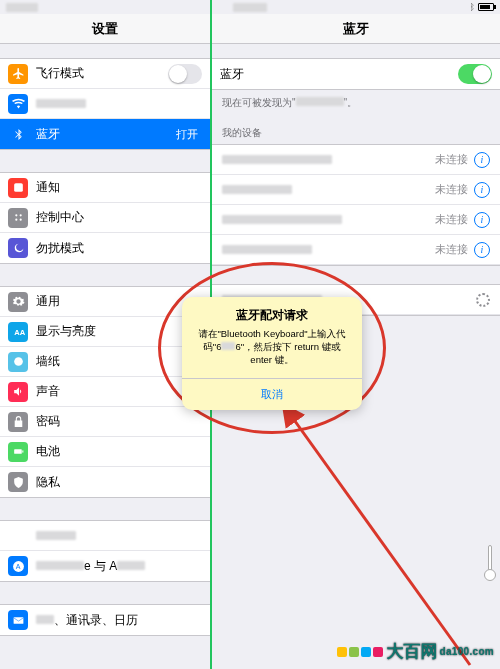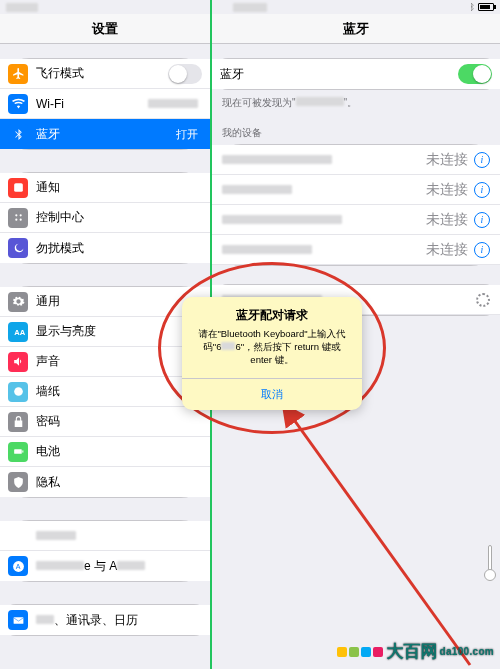--- a/index.html
+++ b/index.html
@@ -2,40 +2,40 @@
 <html><head>
 <meta charset="utf-8">
 <style>
   * { box-sizing: border-box; margin: 0; padding: 0; font-family: -apple-system, "Helvetica Neue", Arial, sans-serif; }
   body { width: 500px; height: 669px; background: #efeff4; position: relative; overflow: hidden; font-size: 12px; color: #000; }
   .panes { display: flex; width: 100%; height: 100%; }
   .left-pane { width: 212px; border-right: 2px solid #22c55e; display: flex; flex-direction: column; background: #efeff4; }
   .right-pane { flex: 1; display: flex; flex-direction: column; background: #efeff4; }
   .status { height: 14px; display: flex; align-items: center; justify-content: space-between; padding: 0 6px; font-size: 9px; color: #000; }
   .hdr { height: 30px; display: flex; align-items: center; justify-content: center; font-size: 13px; font-weight: 600; border-bottom: 1px solid #c8c7cc; background: #f7f7f8; }
-  .group { margin-top: 22px; background: #fff; border-top: 1px solid #c8c7cc; border-bottom: 1px solid #c8c7cc; border-radius: 29px; }
+  .group { margin-top: 22px; background: #fff; border-top: 1px solid #c8c7cc; border-bottom: 1px solid #c8c7cc; }
   .group:first-of-type { margin-top: 14px; }
   .row { display: flex; align-items: center; height: 30px; padding: 0 8px 0 8px; border-bottom: 1px solid #e5e5ea; position: relative; background: #fff; }
   .row:last-child { border-bottom: none; }
   .row.sel { background: #007aff; color: #fff; }
   .ic { width: 20px; height: 20px; border-radius: 4px; margin-right: 8px; display: flex; align-items: center; justify-content: center; flex-shrink: 0; }
   .ic svg { width: 13px; height: 13px; fill: #fff; }
   .lbl { flex: 1; font-size: 12px; }
   .acc { color: #8e8e93; font-size: 11px; margin-right: 4px; }
   .row.sel .acc { color: #fff; }
   .chev { color: #c7c7cc; }
   .blur { display: inline-block; height: 9px; background: #d9d9db; border-radius: 1px; filter: blur(1px); }
   .switch { width: 34px; height: 20px; border-radius: 10px; background: #e5e5ea; position: relative; }
   .switch.on { background: #4cd964; }
   .switch .knob { width: 18px; height: 18px; border-radius: 50%; background: #fff; position: absolute; top: 1px; left: 1px; box-shadow: 0 1px 2px rgba(0,0,0,.3); }
   .switch.on .knob { left: auto; right: 1px; }
   .sect-lbl { font-size: 10px; color: #6d6d72; padding: 14px 10px 4px; }
   .dev-row { display: flex; align-items: center; height: 30px; padding: 0 10px; border-bottom: 1px solid #e5e5ea; background: #fff; }
   .dev-name { flex: 1; }
-  .dev-status { color: #8e8e93; font-size: 14px; margin-right: 6px; }
+  .dev-status { color: #8e8e93; font-size: 11px; margin-right: 6px; }
   .info-ic { width: 16px; height: 16px; border: 1px solid #007aff; border-radius: 50%; color: #007aff; font-size: 10px; display: flex; align-items: center; justify-content: center; font-style: italic; font-family: Georgia, serif; }
   .spinner { width: 14px; height: 14px; border: 2px dotted #8e8e93; border-radius: 50%; }
   .discovery { font-size: 10px; color: #6d6d72; padding: 6px 10px 2px; }
   .circle { position: absolute; border: 3px solid #d9372b; border-radius: 50%; width: 228px; height: 172px; left: 158px; top: 262px; pointer-events: none; z-index: 3; }
   .arrow-svg { position: absolute; left: 280px; top: 405px; z-index: 2; pointer-events: none; }
   .alert { position: absolute; left: 182px; top: 297px; width: 180px; background: #fef9c3; border-radius: 10px; z-index: 5; overflow: hidden; box-shadow: 0 2px 12px rgba(0,0,0,.25); }
   .alert .at { font-size: 12px; font-weight: 600; text-align: center; padding: 10px 8px 2px; }
   .alert .am { font-size: 9.5px; text-align: center; padding: 2px 10px 12px; color: #000; line-height: 1.35; }
   .alert .ab { border-top: 1px solid #c8c7cc; text-align: center; padding: 8px 0; color: #007aff; font-size: 11px; }
   .watermark { position: absolute; right: 6px; bottom: 6px; display: flex; align-items: center; z-index: 10; color: #0f766e; font-weight: bold; }
@@ -69,21 +69,20 @@
             <span class="switch">
               <span class="knob"></span>
             </span>
           </div>
           <div class="row">
             <span class="ic" style="background: rgb(0, 122, 255);">
               <svg viewBox="0 0 24 24">
                 <path d="M12 21l3-4a5 5 0 0 0-6 0zm-6-8a13 13 0 0 1 12 0l2-2a16 16 0 0 0-16 0zm-4-4a20 20 0 0 1 20 0l2-2a23 23 0 0 0-24 0z"></path>
               </svg>
             </span>
-            <span class="lbl">Wi-Fi</span>
             <span class="acc"><span class="blur" style="width:50px"></span></span>
             <span class="chev"></span>
           </div>
           <div class="row sel">
             <span class="ic" style="background: rgb(0, 122, 255);">
               <svg viewBox="0 0 24 24">
                 <path d="M12 2v9L7 6l-1 1 5 5-5 5 1 1 5-5v9l6-6-4-4 4-4zm2 4l2 2-2 2zm0 8l2 2-2 2z"></path>
               </svg>
             </span>
             <span class="lbl">蓝牙</span>
@@ -135,35 +134,35 @@
           <div class="row">
             <span class="ic" style="background: #0ea5e9;">
               <svg viewBox="0 0 24 24">
                 <text x="4" y="18" font-size="14" fill="#fff" font-weight="bold">AA</text>
               </svg>
             </span>
             <span class="lbl">显示与亮度</span>
             <span class="chev"></span>
           </div>
           <div class="row">
+            <span class="ic" style="background: rgb(86, 194, 232);">
+              <svg viewBox="0 0 24 24">
+                <circle cx="12" cy="12" r="8"></circle>
+              </svg>
+            </span>
+            <span class="lbl">墙纸</span>
+            <span class="chev"></span>
+          </div>
+          <div class="row">
             <span class="ic" style="background: rgb(255, 45, 85);">
               <svg viewBox="0 0 24 24">
                 <path d="M4 9v6h4l5 5V4L8 9zm13 3a4 4 0 0 0-2-3.5v7a4 4 0 0 0 2-3.5z"></path>
               </svg>
             </span>
             <span class="lbl">声音</span>
-            <span class="chev"></span>
-          </div>
-          <div class="row">
-            <span class="ic" style="background: rgb(86, 194, 232);">
-              <svg viewBox="0 0 24 24">
-                <circle cx="12" cy="12" r="8"></circle>
-              </svg>
-            </span>
-            <span class="lbl">墙纸</span>
             <span class="chev"></span>
           </div>
           <div class="row">
             <span class="ic" style="background: rgb(142, 142, 147);">
               <svg viewBox="0 0 24 24">
                 <path d="M12 2a5 5 0 0 0-5 5v3H5v12h14V10h-2V7a5 5 0 0 0-5-5zm-3 8V7a3 3 0 1 1 6 0v3z"></path>
               </svg>
             </span>
             <span class="lbl">密码</span>
             <span class="chev"></span>

